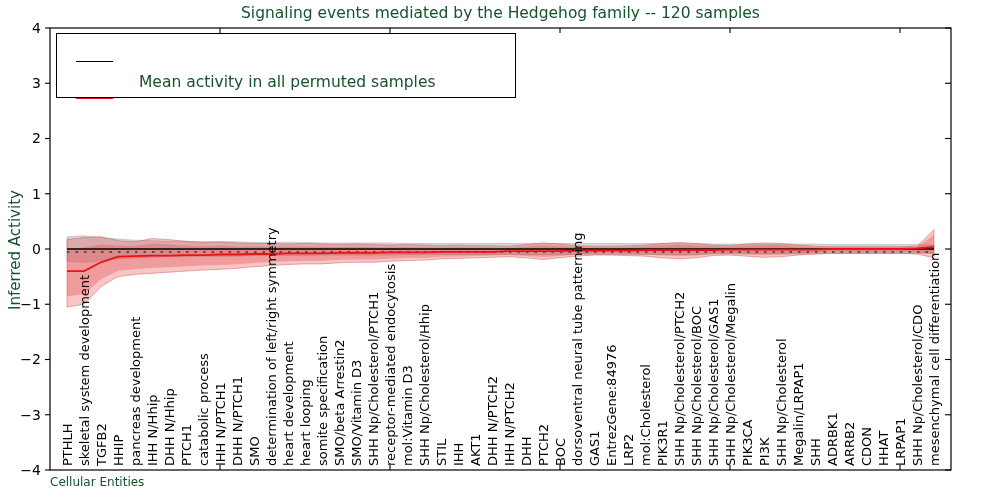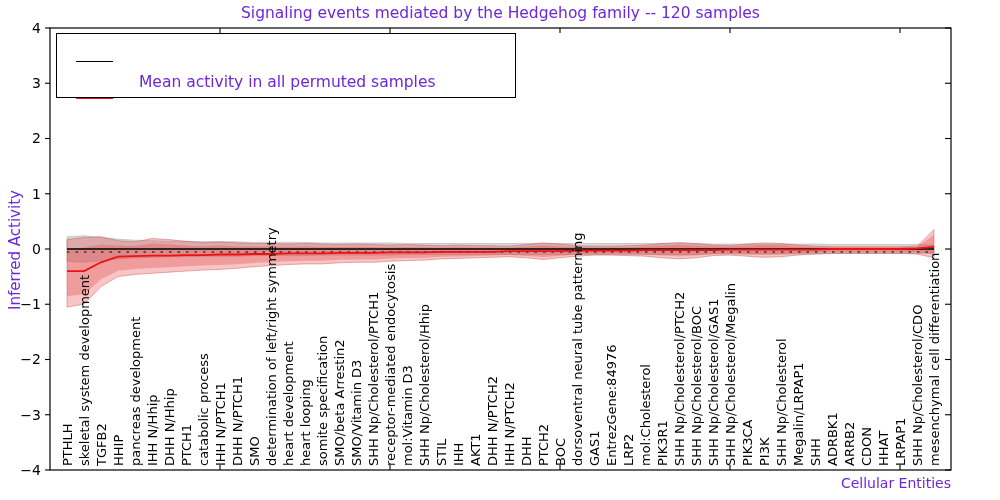--- a/index.html
+++ b/index.html
@@ -1,26 +1,26 @@
 <!DOCTYPE html>
 <html><head>
 <meta charset="utf-8">
 <style>
   html,body{margin:0;padding:0;background:#fff;}
   .figure{
     position:relative; width:1000px; height:500px; background:#ffffff;
-    font-family:"DejaVu Sans","Liberation Sans",sans-serif; color:#6d28d9; overflow:hidden;
+    font-family:"DejaVu Sans","Liberation Sans",sans-serif; color:#14532d; overflow:hidden;
   }
   .chart-title{
     position:absolute; left:50px; top:4px; width:901px; text-align:center;
     font-size:15.5px; line-height:19px; white-space:nowrap;
   }
   .x-axis-label{
-    position:absolute; left:50px; top:475px; width:901px; text-align:right;
-    font-size:14px;
+    position:absolute; left:50px; top:475px; width:901px; text-align:left;
+    font-size:12px;
   }
   .y-axis-label{
     position:absolute; left:-45px; top:241px; width:120px; text-align:center;
     font-size:15px; transform:rotate(-90deg); transform-origin:center center;
   }
   svg.plot{position:absolute; left:0; top:0;}
   svg.plot text{font-family:"DejaVu Sans","Liberation Sans",sans-serif; fill:#000;}
   .legend{
     position:absolute; left:56px; top:33px; width:460px; height:65px;
     box-sizing:border-box; background:#fff; border:1.4px solid #000; z-index:5;

